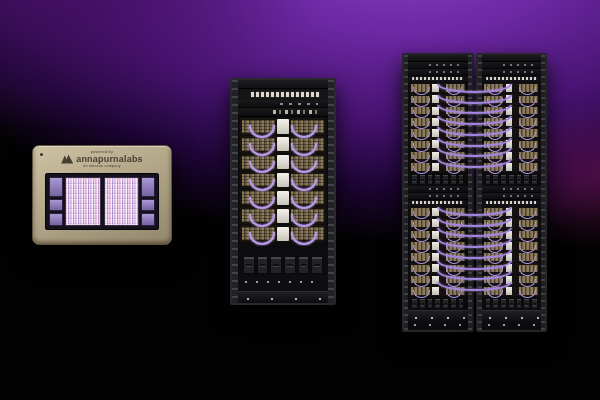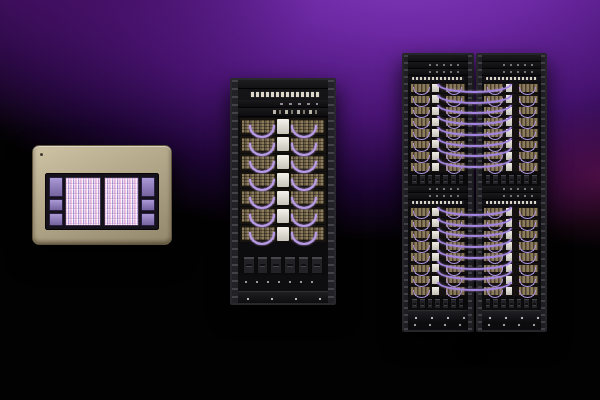--- a/index.html
+++ b/index.html
@@ -149,20 +149,28 @@
     border-radius:0 0 50% 50% / 0 0 100% 100%;
     filter:drop-shadow(0 0 1px rgba(190,160,240,.7)); }
 </style>
 </head>
 <body>
 
 <div class="scene">
 
   <div class="chip">
     <div class="chip-notch"></div>
+    <div class="chip-brand">
+      <div class="powered">powered by</div>
+      <div class="brand-row">
+        <span class="mountain"></span>
+        <span class="brand">annapurnalabs</span>
+      </div>
+      <div class="subbrand">an amazon company</div>
+    </div>
     <div class="die-area">
       <div class="hbm-col">
         <div class="hbm"></div>
       <div class="hbm"></div>
           <div class="hbm"></div>
         </div>
       <div class="dies">
         <div class="die"></div>
       <div class="die"></div>
         </div>

